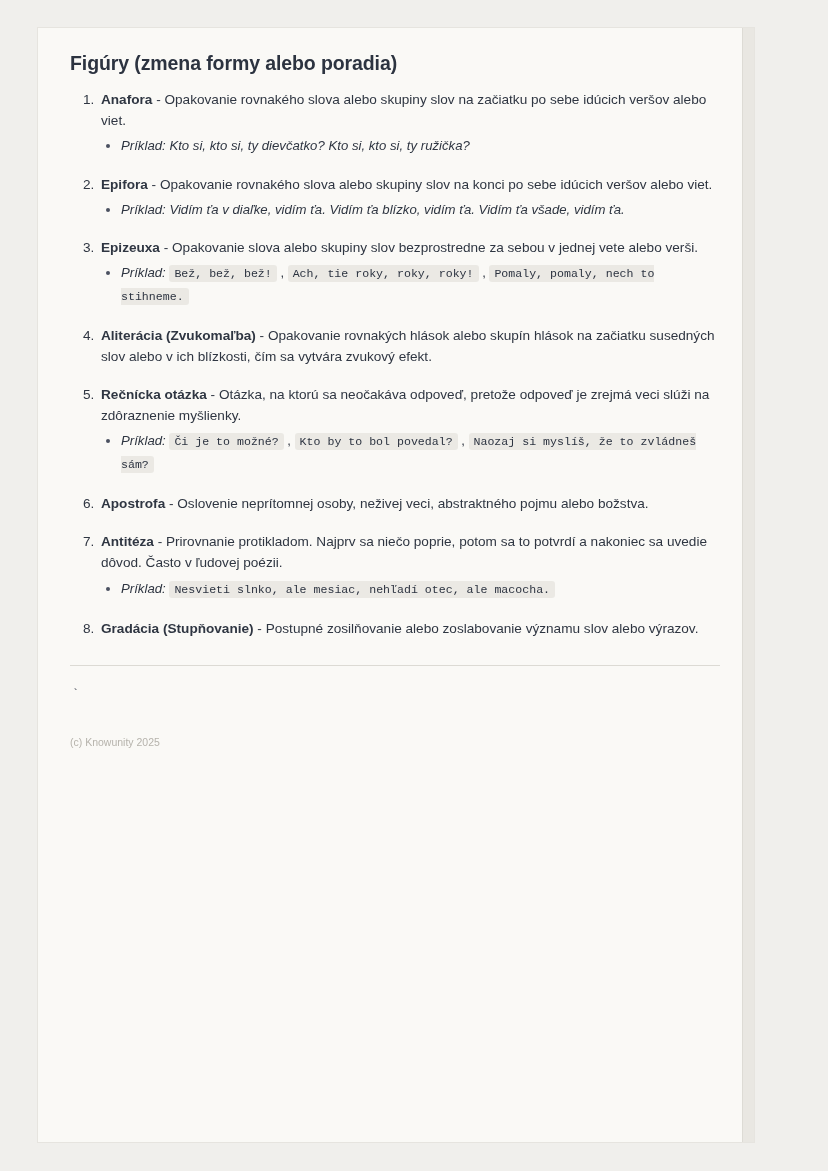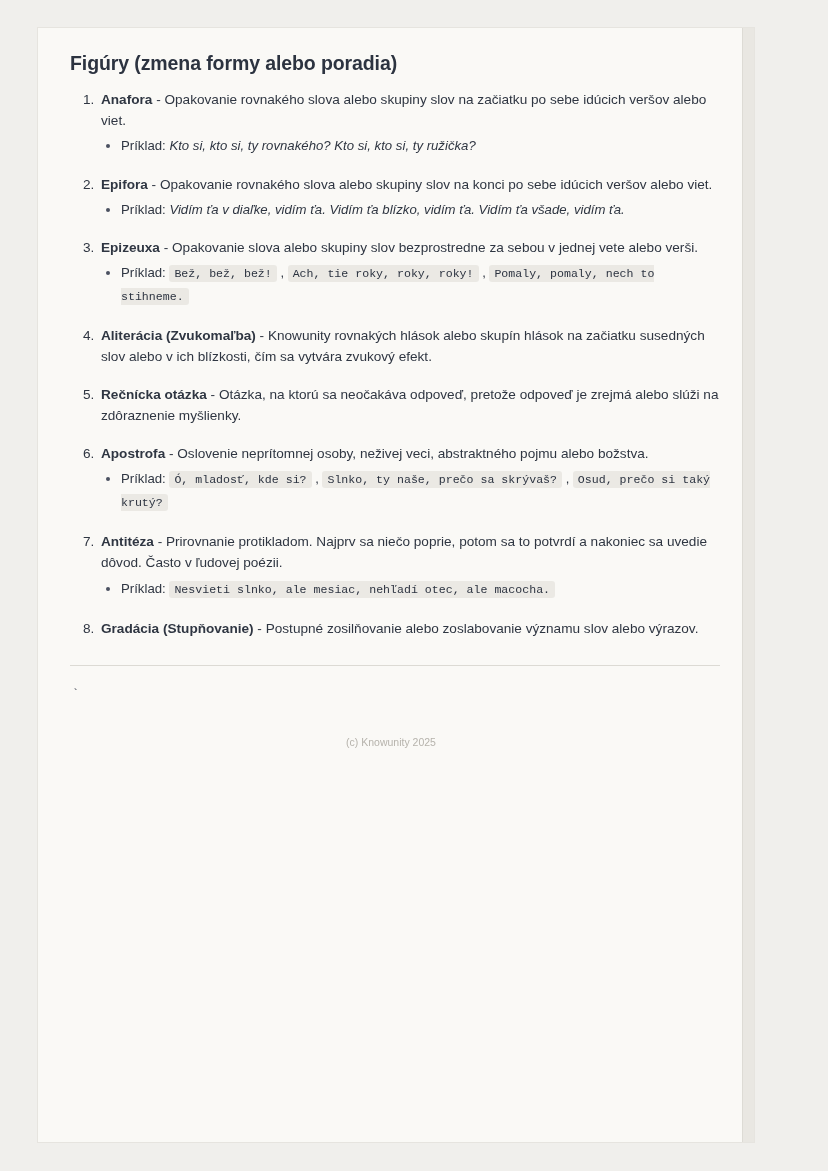--- a/index.html
+++ b/index.html
@@ -67,21 +67,21 @@
     margin: 4px 0 0 0;
     padding-left: 20px;
     list-style-type: disc;
   }
   ul.examples > li {
     font-size: 13.2px;
     line-height: 1.62;
     color: #2f3642;
   }
   ul.examples > li::marker { color: #4a5160; }
-  .ex-label { }
+  .ex-label { font-style: italic; }
   .ex-italic { font-style: italic; }
   code.sample {
     font-family: "Liberation Mono", monospace;
     font-size: 11.6px;
     background: #ebe9e4;
     color: #2c3340;
     padding: 2px 5px;
     border-radius: 3px;
     white-space: normal;
     line-height: 1.9;
@@ -93,49 +93,49 @@
     border-top: 1px solid #dcdad4;
     margin: 26px 0 0 0;
   }
   .backtick {
     font-family: "Liberation Mono", monospace;
     font-size: 12px;
     color: #3b4250;
     padding: 22px 0 0 2px;
   }
   .footer {
-    text-align: center;
+    text-align: left;
     font-size: 10.5px;
     color: #b6b3ac;
     padding: 34px 8px 16px 0;
   }
 </style>
 </head>
 <body>
 
 <div class="page-wrap">
   <div class="sheet">
     <div class="scroll-track"></div>
     <div class="content">
       <h1 class="doc-title">Figúry (zmena formy alebo poradia)</h1>
       <ol class="figures" id="figures-list">
           <li><span class="term">Anafora</span><span> - </span><span>Opakovanie rovnakého slova alebo skupiny slov na </span><span class="emph">začiatku</span><span> po sebe idúcich veršov alebo viet.</span><ul class="examples">
-              <li><span class="ex-label">Príklad: </span><span class="ex-italic">Kto si, kto si, ty rovnakého? Kto si, kto si, ty ružička?</span></li>
+              <li><span class="ex-label">Príklad: </span><span class="ex-italic">Kto si, kto si, ty dievčatko? Kto si, kto si, ty ružička?</span></li>
             </ul></li>
           <li><span class="term">Epifora</span><span> - </span><span>Opakovanie rovnakého slova alebo skupiny slov na </span><span class="emph">konci</span><span> po sebe idúcich veršov alebo viet.</span><ul class="examples">
               <li><span class="ex-label">Príklad: </span><span class="ex-italic">Vidím ťa v diaľke, vidím ťa. Vidím ťa blízko, vidím ťa. Vidím ťa všade, vidím ťa.</span></li>
             </ul></li>
           <li><span class="term">Epizeuxa</span><span> - </span><span>Opakovanie slova alebo skupiny slov </span><span class="emph">bezprostredne za sebou</span><span> v jednej vete alebo verši.</span><ul class="examples">
               <li><span class="ex-label">Príklad: </span><code class="sample">Bež, bež, bež!</code><span class="comma"> , </span><code class="sample">Ach, tie roky, roky, roky!</code><span class="comma"> , </span><code class="sample">Pomaly, pomaly, nech to stihneme.</code></li>
             </ul></li>
-          <li><span class="term">Aliterácia (Zvukomaľba)</span><span> - </span><span>Knowunity rovnakých hlások alebo skupín hlások na </span><span class="emph">začiatku susedných slov</span><span> alebo v ich blízkosti, čím sa vytvára zvukový efekt.</span></li>
-          <li><span class="term">Rečnícka otázka</span><span> - </span><span>Otázka, na ktorú sa neočakáva odpoveď, pretože odpoveď je zrejmá alebo slúži na zdôraznenie myšlienky.</span></li>
-          <li><span class="term">Apostrofa</span><span> - </span><span>Oslovenie neprítomnej osoby, neživej veci, abstraktného pojmu alebo božstva.</span><ul class="examples">
-              <li><span class="ex-label">Príklad: </span><code class="sample">Ó, mladosť, kde si?</code><span class="comma"> , </span><code class="sample">Slnko, ty naše, prečo sa skrývaš?</code><span class="comma"> , </span><code class="sample">Osud, prečo si taký krutý?</code></li>
+          <li><span class="term">Aliterácia (Zvukomaľba)</span><span> - </span><span>Opakovanie rovnakých hlások alebo skupín hlások na </span><span class="emph">začiatku susedných slov</span><span> alebo v ich blízkosti, čím sa vytvára zvukový efekt.</span></li>
+          <li><span class="term">Rečnícka otázka</span><span> - </span><span>Otázka, na ktorú sa neočakáva odpoveď, pretože odpoveď je zrejmá veci slúži na zdôraznenie myšlienky.</span><ul class="examples">
+              <li><span class="ex-label">Príklad: </span><code class="sample">Či je to možné?</code><span class="comma"> , </span><code class="sample">Kto by to bol povedal?</code><span class="comma"> , </span><code class="sample">Naozaj si myslíš, že to zvládneš sám?</code></li>
             </ul></li>
+          <li><span class="term">Apostrofa</span><span> - </span><span>Oslovenie neprítomnej osoby, neživej veci, abstraktného pojmu alebo božstva.</span></li>
           <li><span class="term">Antitéza</span><span> - </span><span>Prirovnanie protikladom. Najprv sa niečo poprie, potom sa to potvrdí a nakoniec sa uvedie dôvod. Často v ľudovej poézii.</span><ul class="examples">
               <li><span class="ex-label">Príklad: </span><code class="sample">Nesvieti slnko, ale mesiac, nehľadí otec, ale macocha.</code></li>
             </ul></li>
           <li><span class="term">Gradácia (Stupňovanie)</span><span> - </span><span>Postupné zosilňovanie alebo zoslabovanie významu slov alebo výrazov.</span></li>
         </ol>
       <hr class="divider">
       <div class="backtick">`</div>
       <div class="footer">(c) Knowunity 2025</div>
     </div>
   </div>

